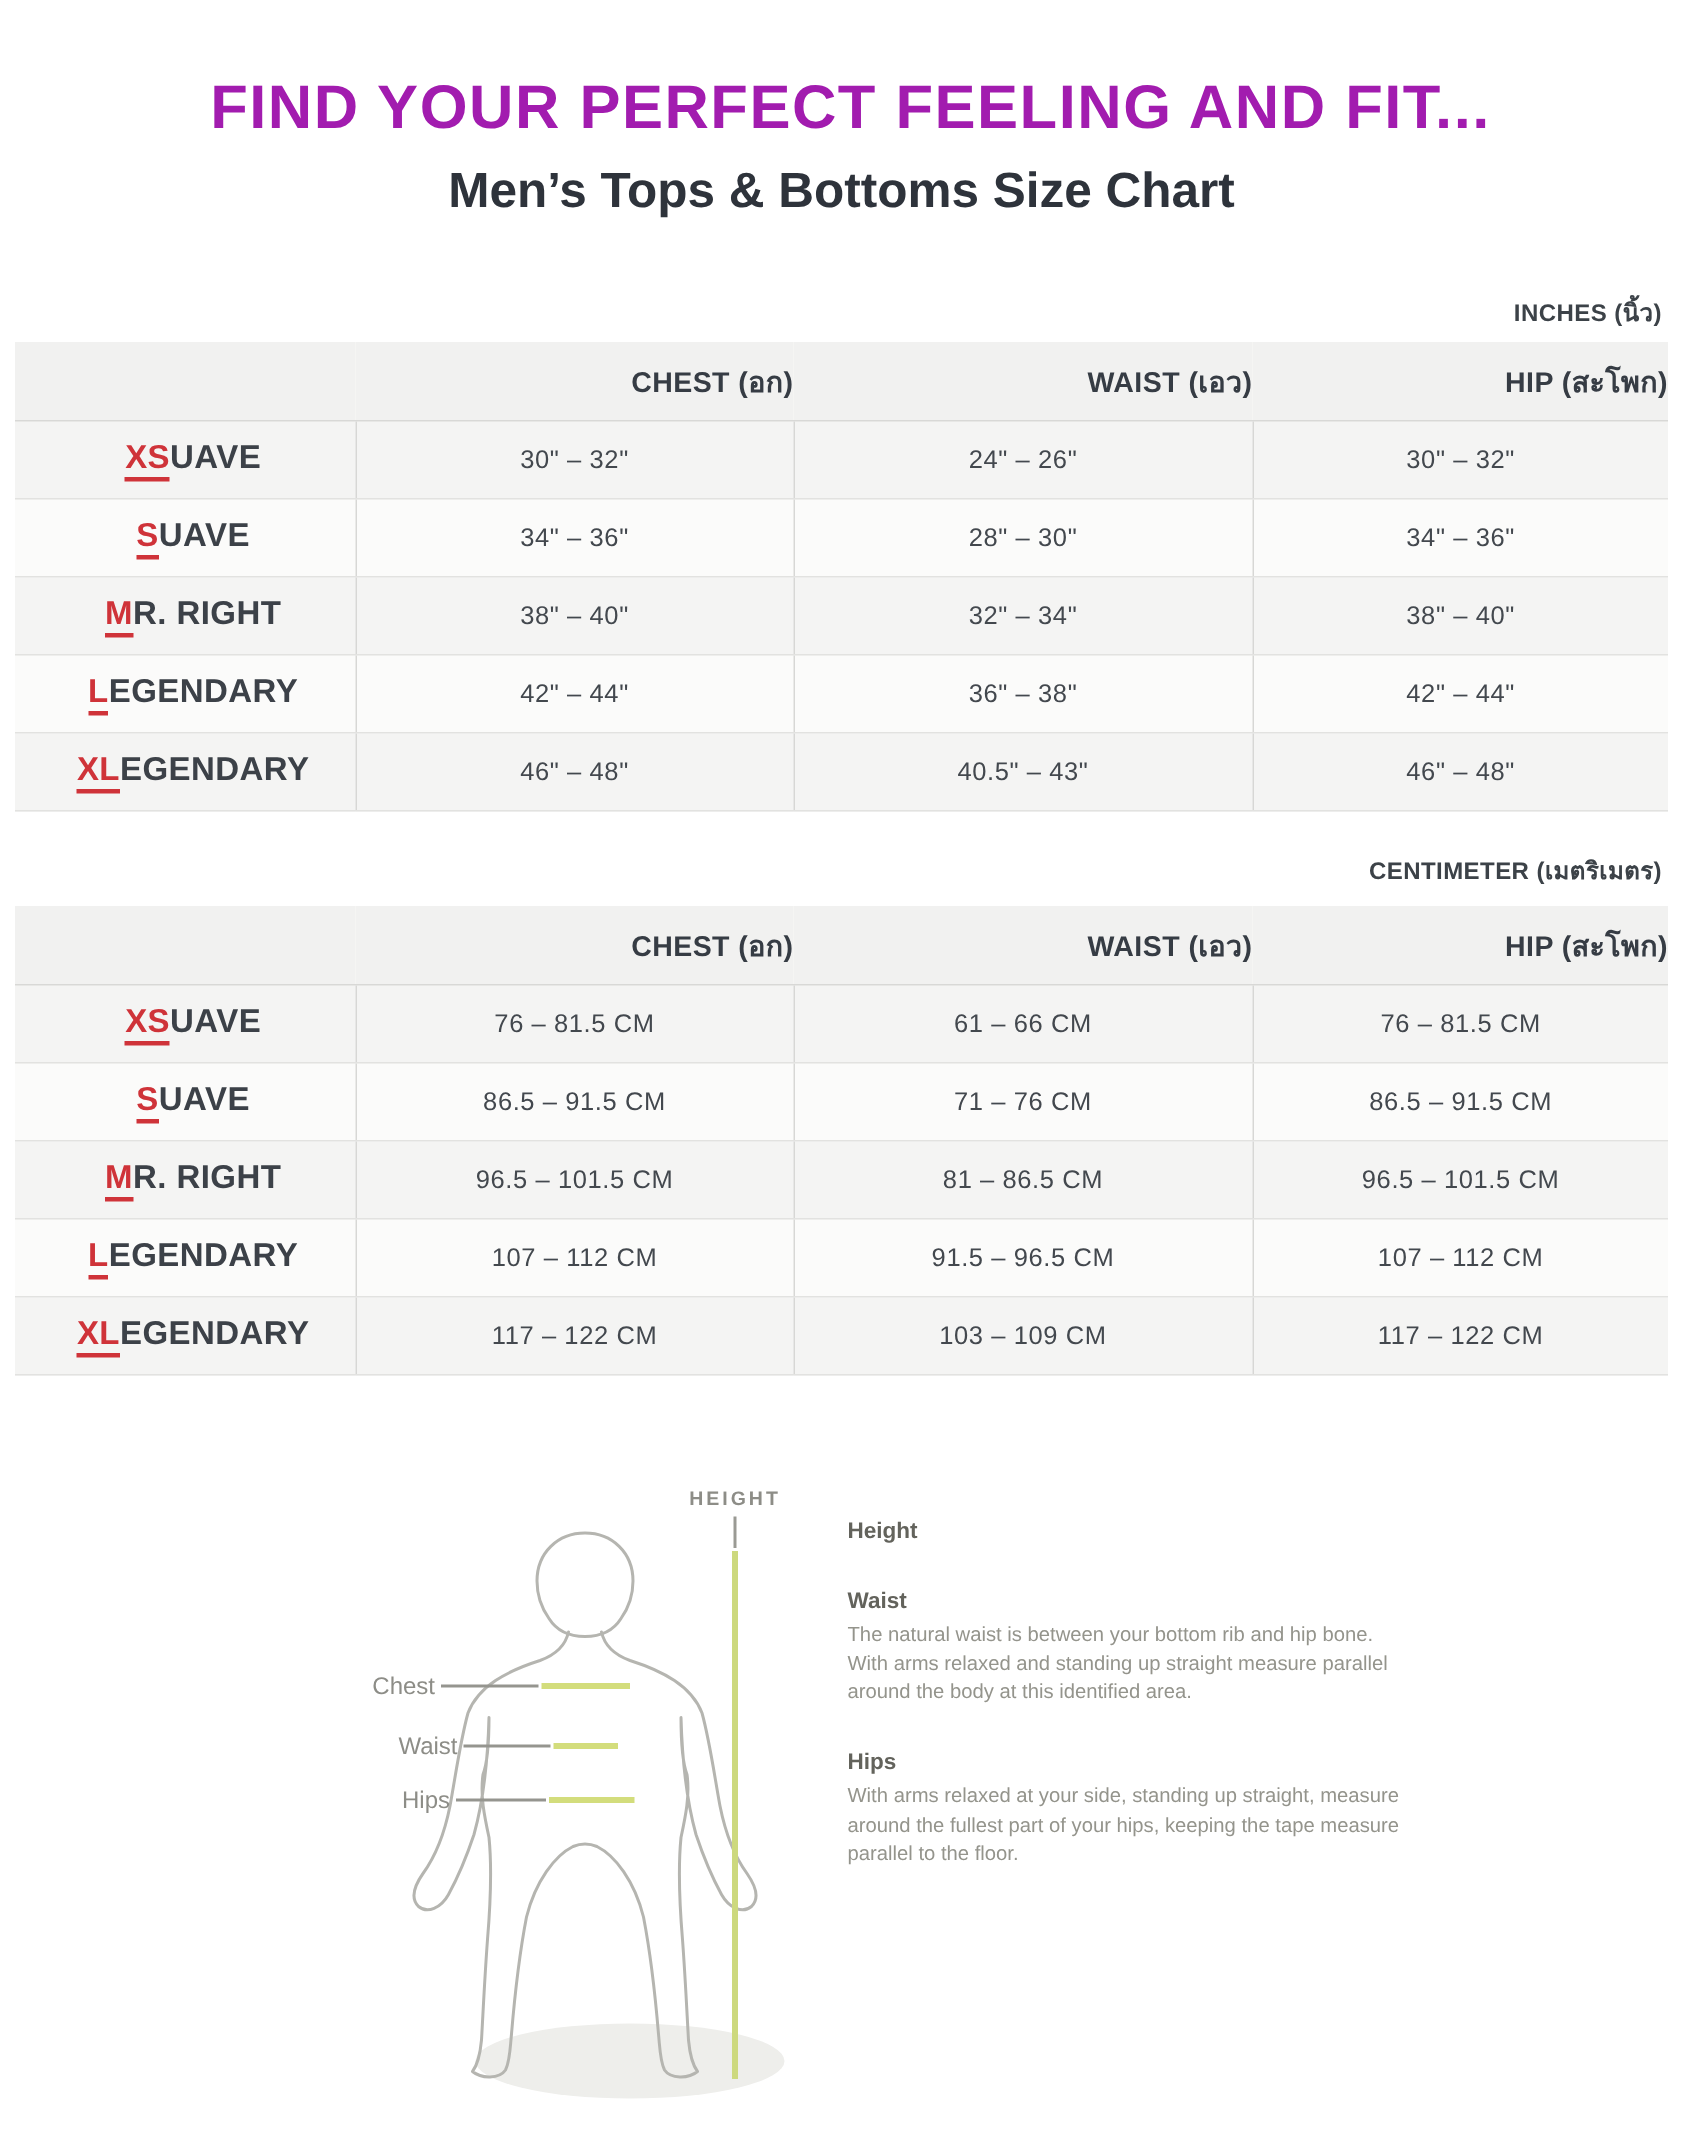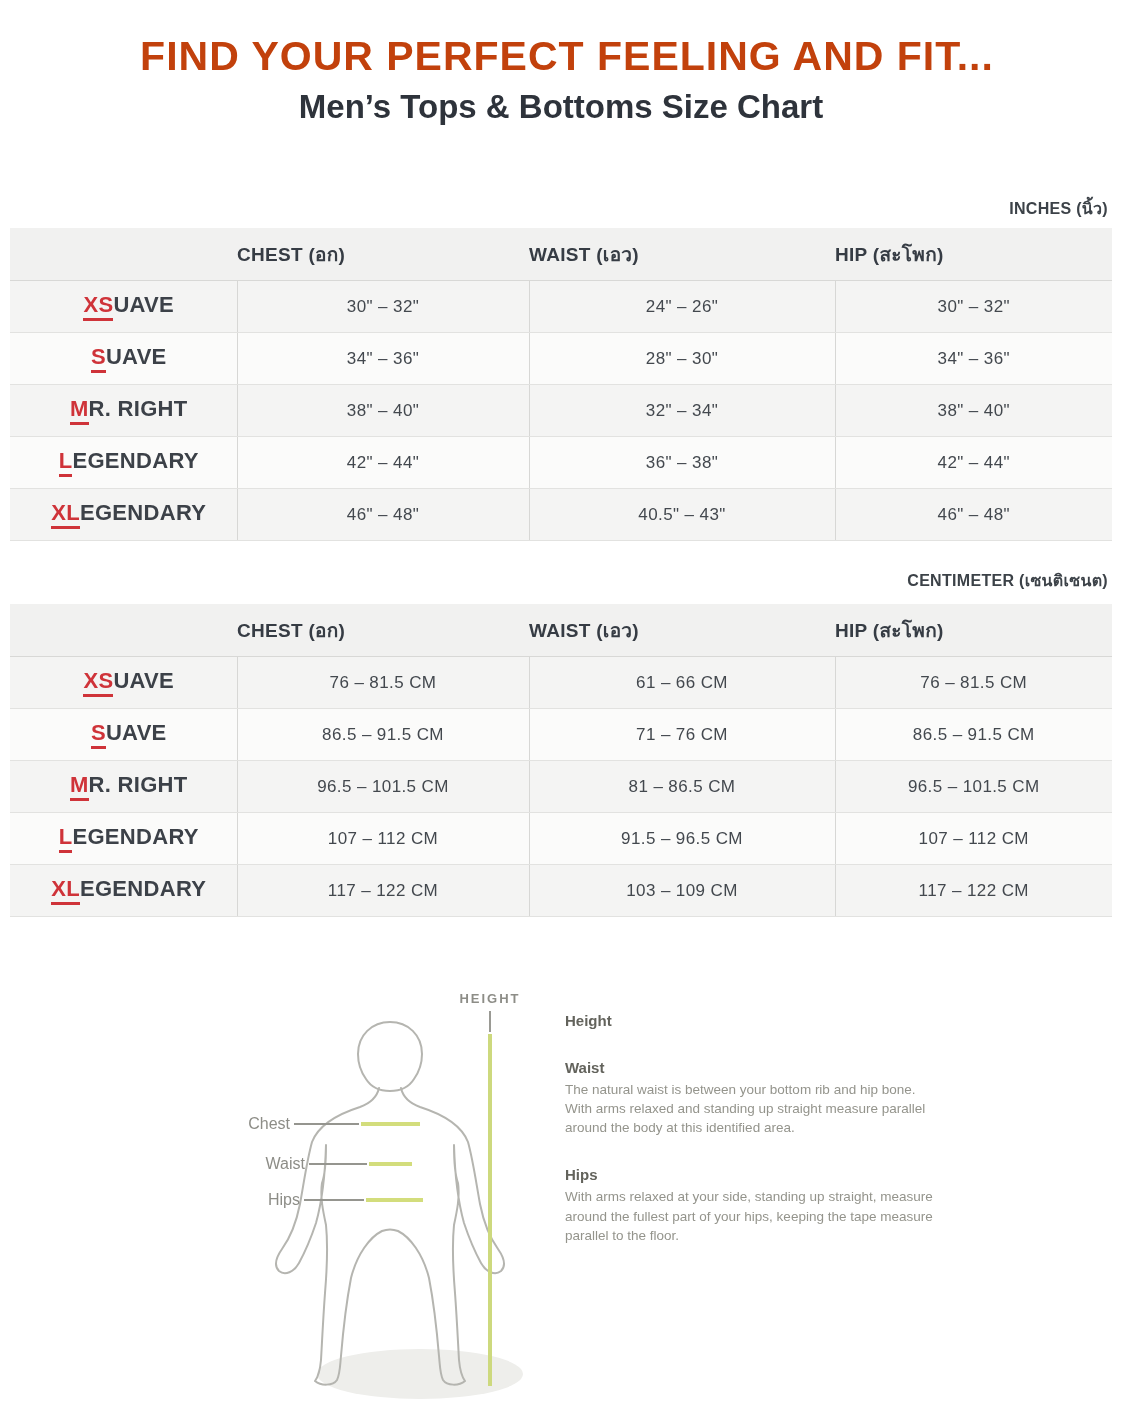--- a/index.html
+++ b/index.html
@@ -1,36 +1,36 @@
 <!DOCTYPE html>
 <html><head>
 <meta charset="utf-8">
 <style>
   html,body{margin:0;padding:0;background:#ffffff;}
   .page{position:relative;width:1122px;height:1421px;background:#ffffff;overflow:hidden;
         font-family:"Liberation Sans",sans-serif;color:#363b43;}
   
   .title-block{position:absolute;top:34px;left:0;width:1122px;text-align:center;}
-  .title-main{font-size:41px;font-weight:bold;letter-spacing:1px;color:#c2410c;
-              margin:0;line-height:1.1;padding-left:12px;}
+  .title-main{font-size:41px;font-weight:bold;letter-spacing:1px;color:#a21caf;
+              margin:15px;line-height:1.1;padding-left:12px;}
   .title-sub{font-size:33px;font-weight:bold;color:#2e333b;margin:10px 0 0 0;line-height:1.1;}
   .title-thai{font-size:30px;font-weight:500;color:#1d2127;margin:12px 0 0 0;line-height:1.25;}
   
   .unit-label{position:absolute;right:14px;font-size:16px;font-weight:bold;color:#3c4248;
               letter-spacing:.3px;}
   .unit-inches{top:196px;margin-left:44px;}
   .unit-cm{top:568px;}
   
   table.size-table{position:absolute;left:10px;width:1102px;border-collapse:collapse;
                    table-layout:fixed;}
   .t-inches{top:228px;}
   .t-cm{top:604px;}
   col.c-name{width:227px;}col.c-chest{width:292px;}col.c-waist{width:306px;}col.c-hip{width:277px;}
   thead th{height:52px;background:#f1f1f0;font-size:19px;font-weight:bold;color:#363c44;
-           text-align:left;letter-spacing:.3px;border-bottom:1px solid #d8d8d6;padding:0;}
+           text-align:right;letter-spacing:.3px;border-bottom:1px solid #d8d8d6;padding:0;}
   tbody td{height:51px;font-size:17px;color:#43484e;text-align:center;letter-spacing:.4px;
            border-bottom:1px solid #e2e2e0;padding:0;}
   tbody tr:nth-child(odd) td{background:#f4f4f3;}
   tbody tr:nth-child(even) td{background:#fbfbfa;}
   tbody td + td{border-left:1px solid #d7d7d5;}
   td.sz-name{text-align:center;padding-left:11px;font-size:22px;font-weight:bold;
              color:#3c4148;letter-spacing:.3px;}
   .sz-prefix{display:inline-block;color:#cf3339;border-bottom:3px solid #cf3339;
              padding-bottom:2px;line-height:1.05;}
   .sz-rest{color:#3c4148;}
@@ -94,21 +94,21 @@
       </tr>
       <tr>
         <td class="sz-name"><span class="sz-prefix">XL</span><span class="sz-rest">EGENDARY</span></td>
         <td>46" – 48"</td>
         <td>40.5" – 43"</td>
         <td>46" – 48"</td>
       </tr>
     </tbody>
   </table>
 
-  <div class="unit-label unit-cm">CENTIMETER  (เซนติเซนต)</div>
+  <div class="unit-label unit-cm">CENTIMETER  (เมตริเมตร)</div>
   <table class="size-table t-cm">
     <colgroup>
         <col class="c-name">
         <col class="c-chest">
         <col class="c-waist">
         <col class="c-hip">
       </colgroup>
     <thead>
       <tr>
         <th></th>

